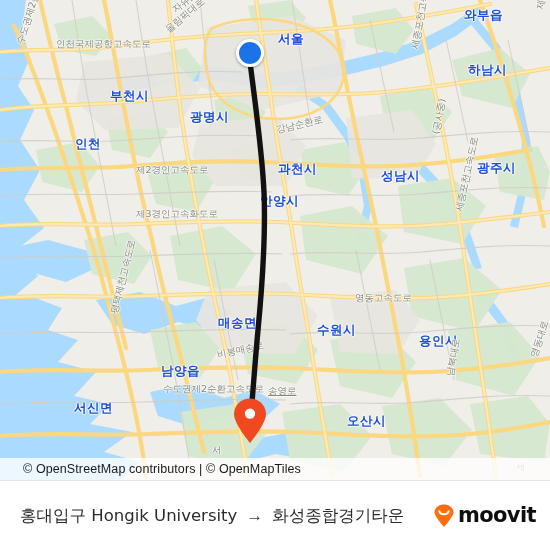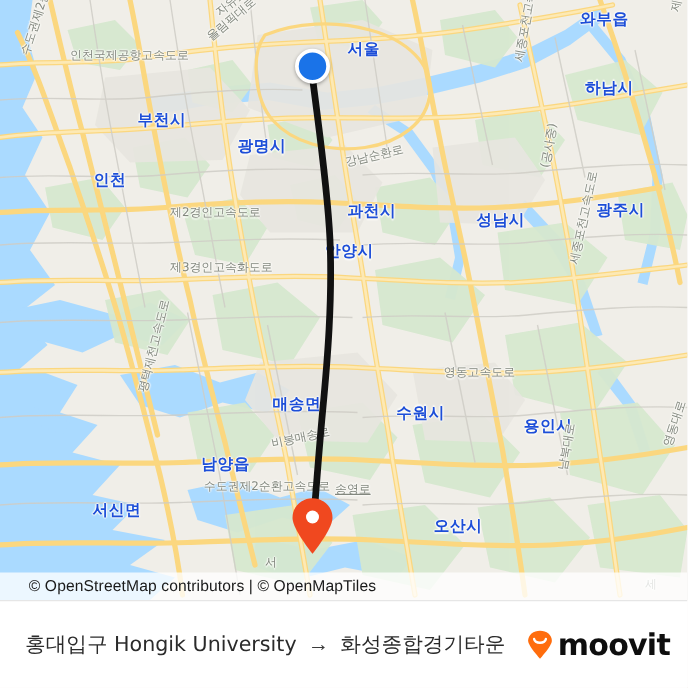--- a/index.html
+++ b/index.html
@@ -139,21 +139,21 @@
     right: 14px;
     top: 50%;
     transform: translateY(-50%);
     display: flex;
     align-items: center;
     gap: 2px;
   }
   #brand .word {
     font-family: "DejaVu Sans", sans-serif;
     font-weight: bold;
-    font-size: 24px;
+    font-size: 21px;
     color: #0e0e0e;
     letter-spacing: -.6px;
     line-height: 1;
   }
 </style>
 </head>
 <body>
 
 <div id="app">
 

